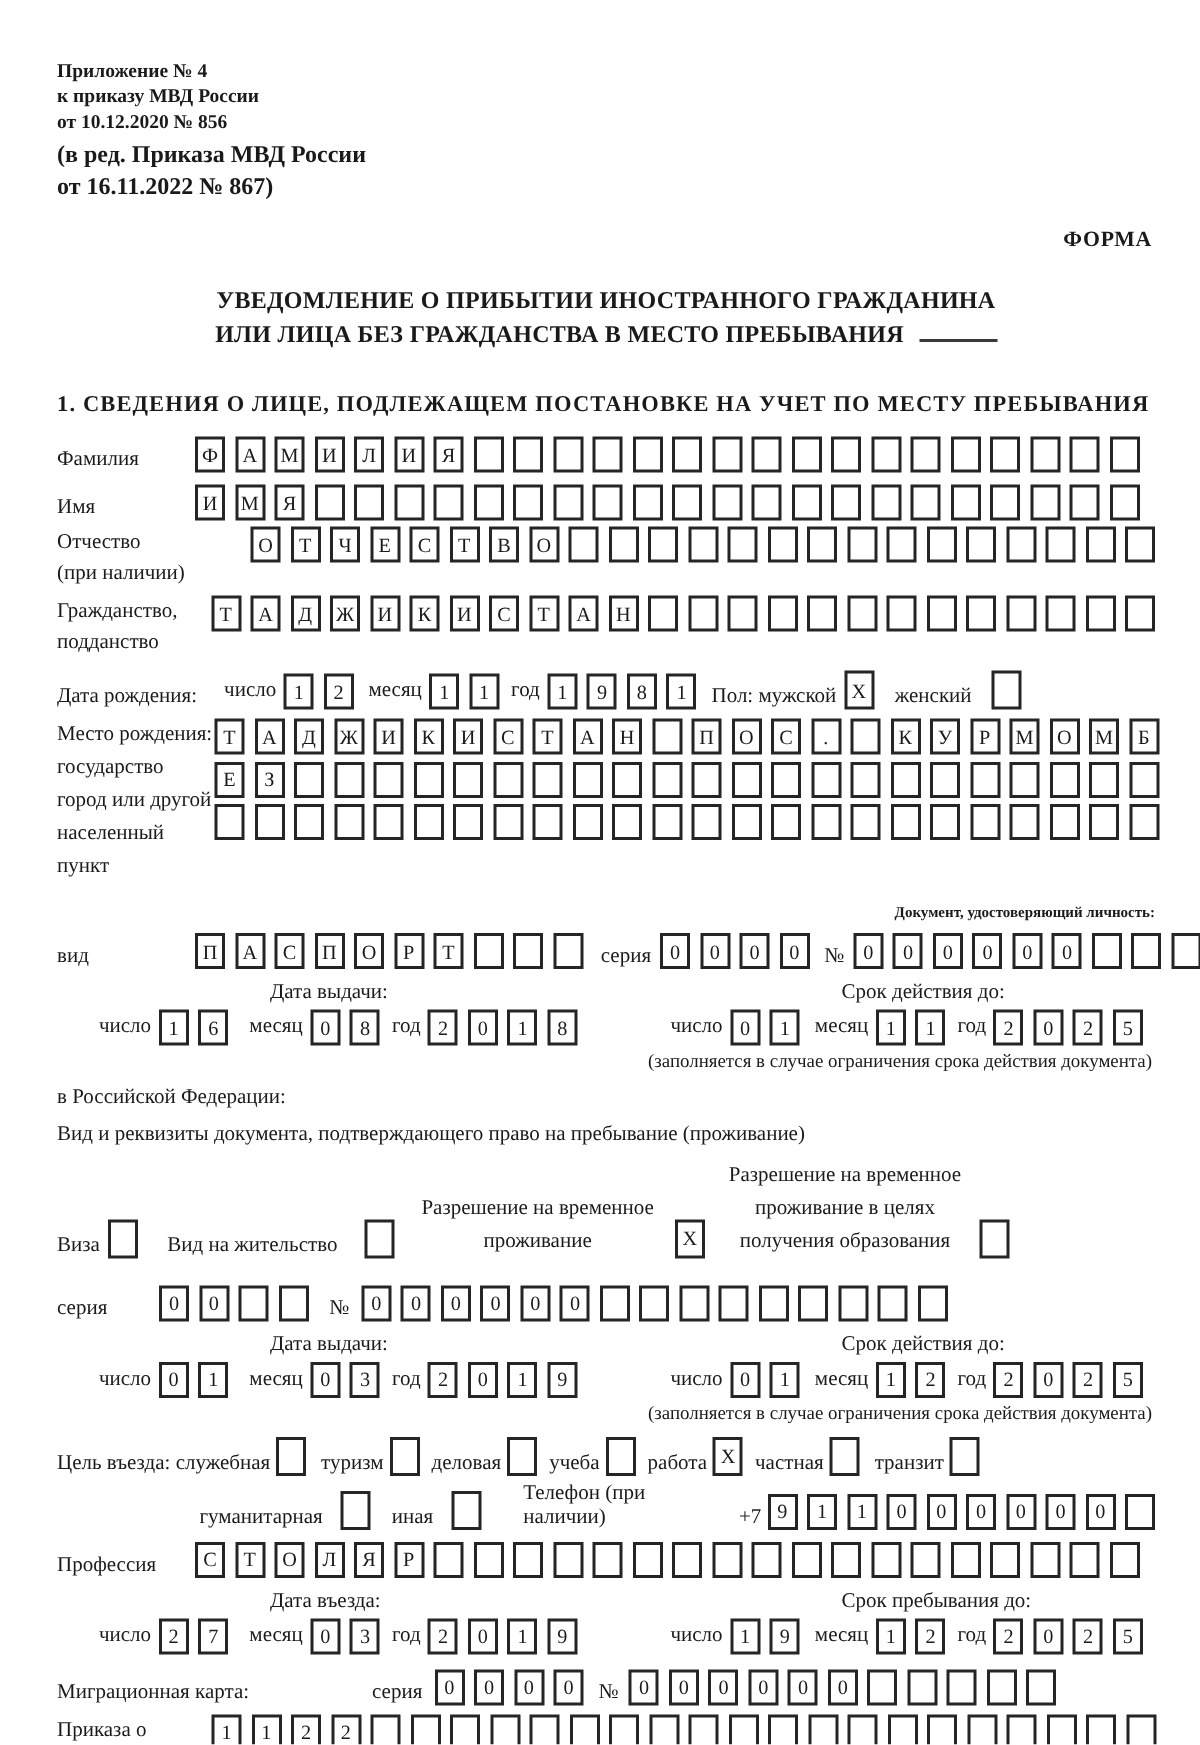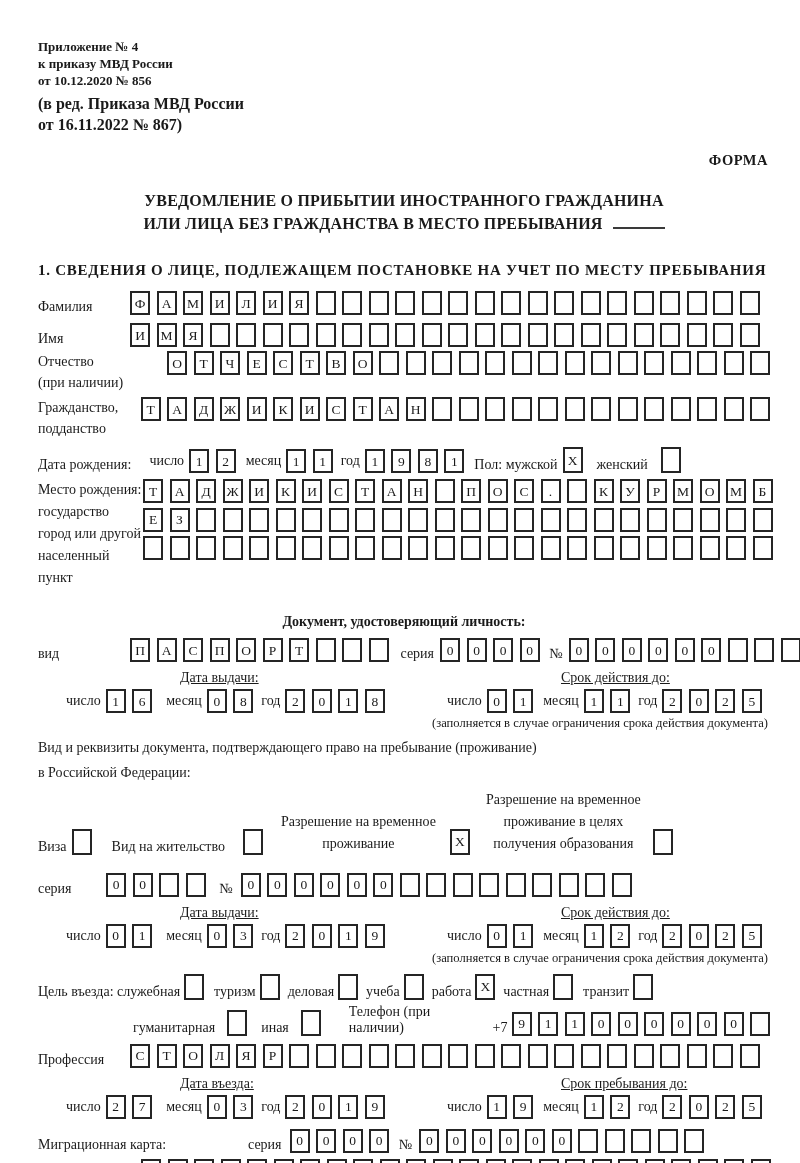--- a/index.html
+++ b/index.html
@@ -33,26 +33,26 @@
     width:20px; height:24px; flex:none;
     border:2px solid #252525; background:#fff;
     display:inline-flex; align-items:center; justify-content:center;
     font-size:13.5px; line-height:1;
   }
   
   .dg { display:inline-flex; align-items:center; flex:none; }
   .dlbl { font-size:14px; margin-right:5px; }
   .gap14 { margin-left:14px; } .gap10 { margin-left:10px; } .gap8 { margin-left:8px; }
   .twocol { display:grid; grid-template-columns:375px 1fr; align-items:center; margin-top:3px; }
-  .twocol-h { display:grid; grid-template-columns:375px 1fr; font-size:14px; margin-top:8px;text-decoration:underline; }
+  .twocol-h { display:grid; grid-template-columns:375px 1fr; font-size:14px; margin-top:8px; }
   .twocol-h .h-left { padding-left:142px; }
   .twocol-h .h-right { padding-left:148px; }
   .note { text-align:right; font-size:12.6px; margin-top:3px; padding-right:2px; }
   .plain { font-size:14px; margin-top:9px; }
-  .doc-head { text-align:center; font-weight:bold; font-size:14px; margin-top:25px; }
+  .doc-head { text-align:right; font-weight:bold; font-size:10px; margin-top:14px; }
   
   .permits { display:flex; align-items:flex-end; margin-top:8px; font-size:14px; }
   .pstack { text-align:center; line-height:1.55; flex:none; }
   .cb { margin-top:1px; }
   .cb .cell { height:26px; }
   
   .purpose .dlbl { margin-right:4px; }
   .indent95 { margin-left:95px; }
   .mt8 { margin-top:8px; } .mt6 { margin-top:6px; }
 </style>
@@ -405,22 +405,22 @@
       <span class="cells">
           <span class="cell">2</span>
           <span class="cell">0</span>
           <span class="cell">2</span>
           <span class="cell">5</span>
         </span>
     </div>
   </div>
   <div class="note">(заполняется в случае ограничения срока действия документа)</div>
 
+  <div class="plain">в Российской Федерации:</div>
   <div class="plain">Вид и реквизиты документа, подтверждающего право на пребывание (проживание)</div>
-  <div class="plain">в Российской Федерации:</div>
 
   <div class="permits">
     <span>Виза</span>
     <span class="cells cb" style="margin-left:5px;">
         <span class="cell"></span>
       </span>
     <span style="margin-left:20px;">Вид на жительство</span>
     <span class="cells cb" style="margin-left:18px;">
         <span class="cell"></span>
       </span>

